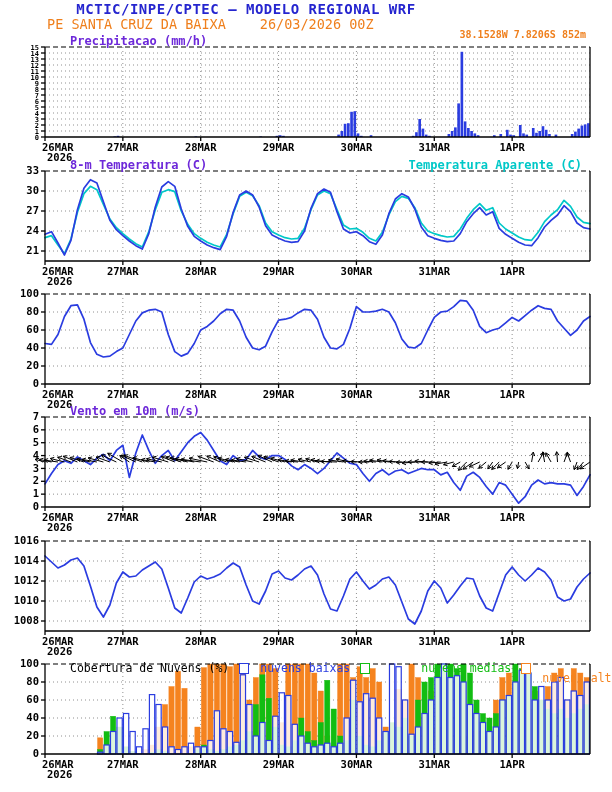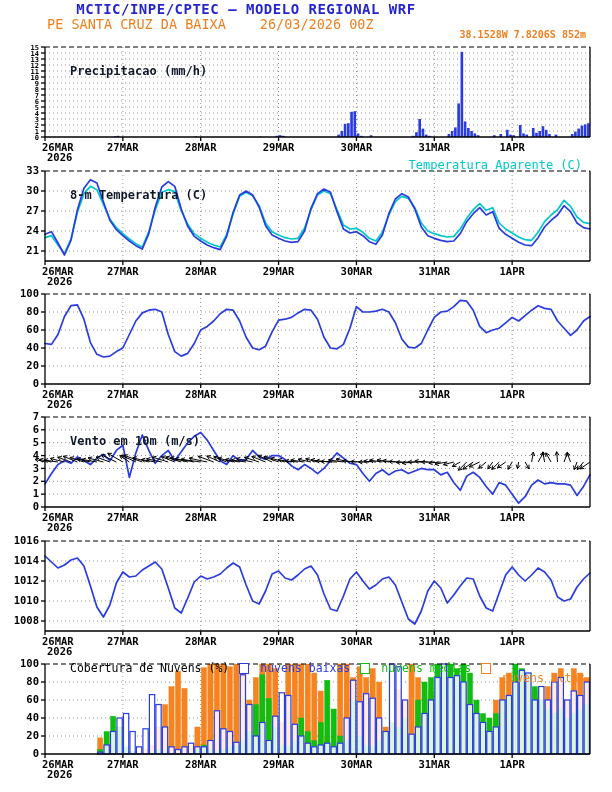--- a/index.html
+++ b/index.html
@@ -4,23 +4,23 @@
 <style>
   html,body{margin:0;padding:0;background:#fff;}
   .page{position:relative;width:612px;height:792px;background:#fff;overflow:hidden;
         font-family:"DejaVu Sans Mono",monospace;}
   .h1{position:absolute;top:1px;left:0;width:492px;text-align:center;font-size:14px;
       font-weight:bold;letter-spacing:0.5px;}
   .h2{position:absolute;top:16px;left:34px;font-size:13.5px;font-weight:normal;white-space:nowrap;margin-left:13px;}
   .h2 .sp{display:inline-block;width:34px;}
   .h3{position:absolute;top:29px;right:26px;font-size:10px;font-weight:bold;}
   .panel{position:absolute;left:0;width:612px;height:132px;}
-  .ptitle{position:absolute;top:0;left:70px;font-size:12px;font-weight:bold;color:#0f172a;
-          white-space:nowrap;z-index:2;margin-top:30px;}
-  .ptitle2{position:absolute;top:0;right:30px;font-size:12px;font-weight:normal;white-space:nowrap;z-index:2;}
+  .ptitle{position:absolute;top:0;left:70px;font-size:12px;font-weight:bold;color:#6d28d9;
+          white-space:nowrap;z-index:2;}
+  .ptitle2{position:absolute;top:0;right:30px;font-size:12px;font-weight:bold;white-space:nowrap;z-index:2;}
   .trow{position:absolute;top:0;left:70px;display:flex;align-items:center;gap:10px;
         font-size:11.5px;font-weight:normal;white-space:nowrap;z-index:2;}
   .leg{display:flex;align-items:center;gap:11px;}
   .box{display:inline-block;width:8px;height:9px;background:#fff;border:1.6px solid #000;}
   svg.plot{position:absolute;top:0;left:0;}
   svg text{font-family:"DejaVu Sans Mono",monospace;font-weight:bold;}
 </style>
 </head>
 <body>
 
@@ -620,21 +620,21 @@
 
   <div class="panel" style="top:651px">
     <div class="trow">
       <span>Cobertura de Nuvens (%)</span>
       <span class="leg">
           <i class="box" id="box-baixas" style="border-color: rgb(42, 60, 224);"></i>
           <span id="lb-baixas" style="color: rgb(42, 60, 224);">nuvens baixas</span>
         </span>
       <span class="leg">
           <i class="box" id="box-medias" style="border-color: rgb(18, 189, 18);"></i>
-          <span id="lb-medias" style="color: rgb(18, 189, 18);">nuvens medias</span>
+          <span id="lb-medias" style="color: rgb(18, 189, 18); margin-left: 40px;">nuvens medias</span>
         </span>
       <span class="leg">
           <i class="box" id="box-altas" style="border-color: rgb(245, 131, 31);"></i>
           <span id="lb-altas" style="color: rgb(245, 131, 31); margin-top: 20px;">nuvens altas</span>
         </span>
     </div>
     <svg class="plot" width="612" height="132">
         <g>
           <line x1="45" y1="85" x2="590" y2="85" stroke="#909090" stroke-width="1" stroke-dasharray="1 3"></line>
           <line x1="45" y1="67" x2="590" y2="67" stroke="#909090" stroke-width="1" stroke-dasharray="1 3"></line>

